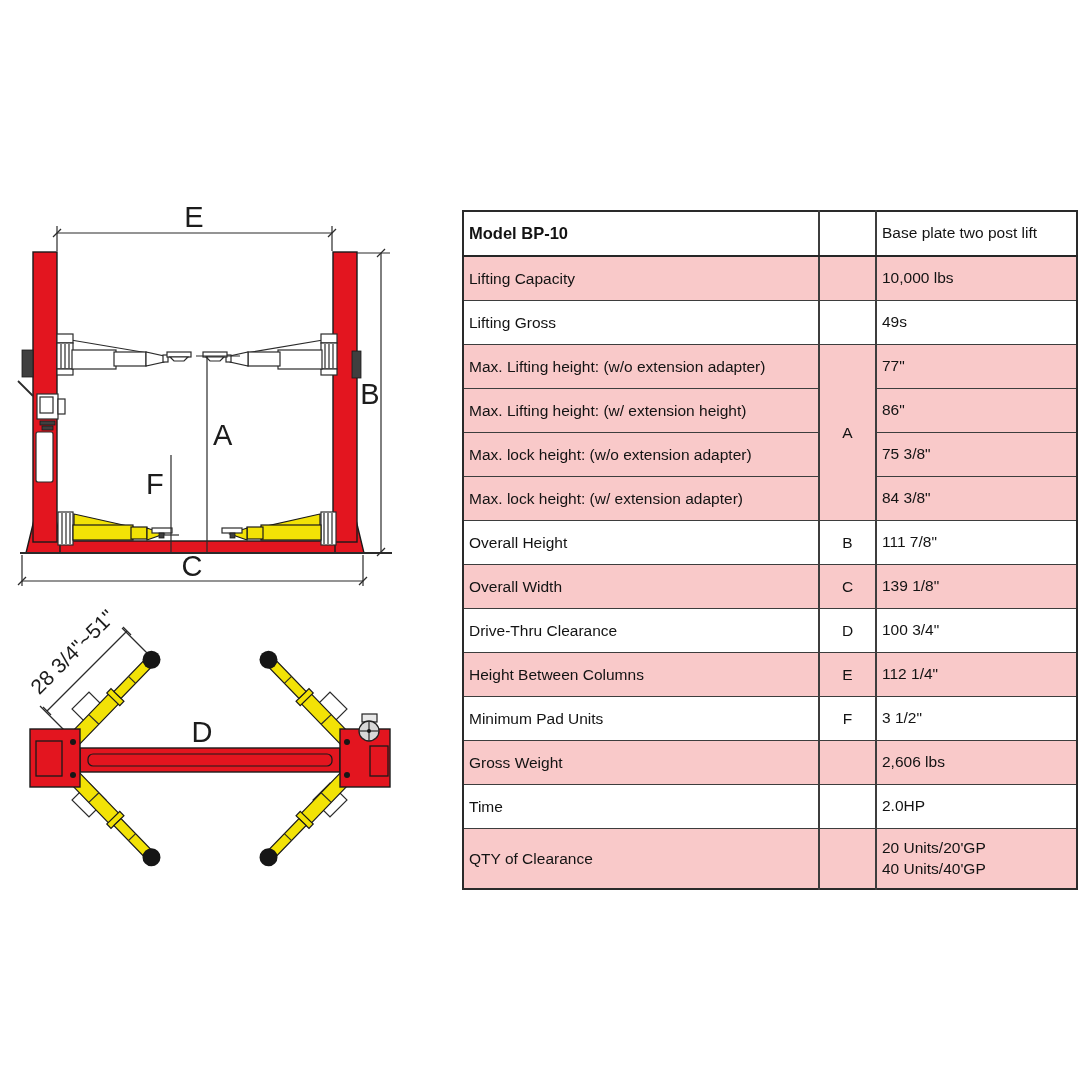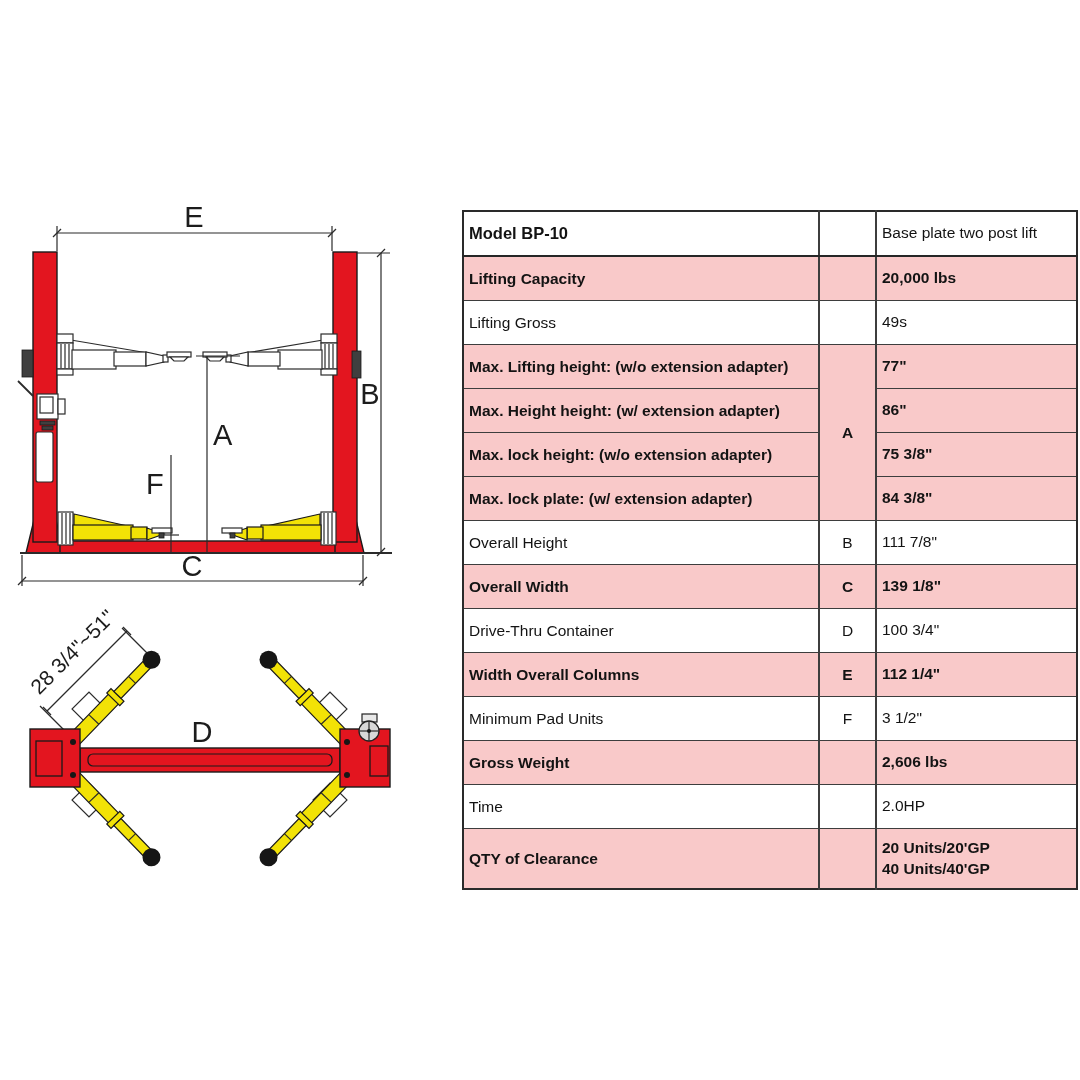--- a/index.html
+++ b/index.html
@@ -13,21 +13,21 @@
   .gry{fill:#3f3f3f;stroke:#1a1a1a;stroke-width:.8;}
   .blk{fill:#161616;}
   .ln{stroke:#2b2b2b;stroke-width:1.2;fill:none;}
   .ln2{stroke:#2b2b2b;stroke-width:1.8;fill:none;}
   .dimtxt{font:29px "Liberation Sans",sans-serif;fill:#1c1c1c;}
   .dimtxt-sm{font:21px "Liberation Sans",sans-serif;fill:#1c1c1c;}
   
   .spec-table{position:absolute;left:462px;top:210px;width:614px;border-collapse:collapse;
               table-layout:fixed;font-size:15.5px;color:#131313;border:2px solid #2a2a2a;}
   .spec-table td{border:1.5px solid #3d3d3d;padding:0 5px;height:43px;vertical-align:middle;overflow:hidden;}
-  .spec-table tr.pink{background:var(--pink);font-weight:bold;}
+  .spec-table tr.pink{background:var(--pink);}
   .spec-table td.letter{text-align:center;border-left-width:2px;border-right-width:2px;padding:0;}
   .spec-table tr.hdr td{border-bottom:2.5px solid #262626;}
   .spec-table td.model{font-weight:bold;font-size:16.5px;}
   .spec-table td.value{white-space:pre-line;line-height:1.35;}
   .spec-table tr.tall td{height:59px;}
 </style>
 </head>
 <body>
 
 <div class="canvas">
@@ -204,61 +204,61 @@
       </colgroup>
     <tbody>
       <tr class="hdr">
         <td class="model">Model BP-10</td>
         <td class="letter"></td>
         <td class="value">Base plate two post lift</td>
       </tr>
       <tr class="pink">
         <td>Lifting Capacity</td>
         <td class="letter"></td>
-        <td class="value">20,000 lbs</td>
+        <td class="value">10,000 lbs</td>
       </tr>
       <tr>
         <td>Lifting Gross</td>
         <td class="letter"></td>
         <td class="value">49s</td>
       </tr>
       <tr class="pink">
         <td>Max. Lifting height: (w/o extension adapter)</td>
         <td class="letter" rowspan="4">A</td>
         <td class="value">77"</td>
       </tr>
       <tr class="pink">
-        <td>Max. Height height:  (w/ extension adapter)</td>
+        <td>Max. Lifting height:  (w/ extension height)</td>
         <td class="value">86"</td>
       </tr>
       <tr class="pink">
         <td>Max. lock height:  (w/o extension adapter)</td>
         <td class="value">75 3/8"</td>
       </tr>
       <tr class="pink">
-        <td>Max. lock plate:  (w/ extension adapter)</td>
+        <td>Max. lock height:  (w/ extension adapter)</td>
         <td class="value">84 3/8"</td>
       </tr>
       <tr>
         <td>Overall Height</td>
         <td class="letter">B</td>
         <td class="value">111 7/8"</td>
       </tr>
       <tr class="pink">
         <td>Overall Width</td>
         <td class="letter">C</td>
         <td class="value">139 1/8"</td>
       </tr>
       <tr>
-        <td>Drive-Thru Container</td>
+        <td>Drive-Thru Clearance</td>
         <td class="letter">D</td>
         <td class="value">100 3/4"</td>
       </tr>
       <tr class="pink">
-        <td>Width Overall Columns</td>
+        <td>Height Between Columns</td>
         <td class="letter">E</td>
         <td class="value">112 1/4"</td>
       </tr>
       <tr>
         <td>Minimum Pad Units</td>
         <td class="letter">F</td>
         <td class="value">3 1/2"</td>
       </tr>
       <tr class="pink">
         <td>Gross Weight</td>

